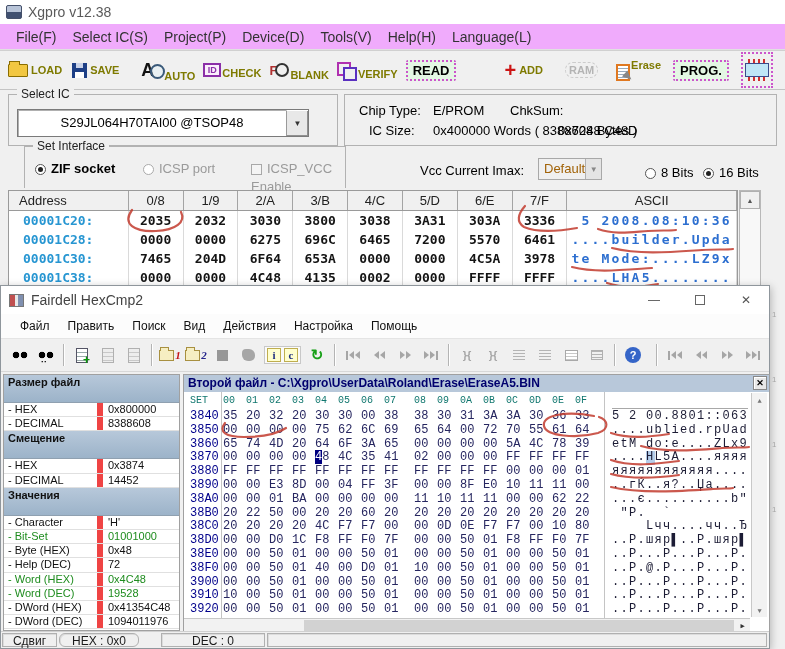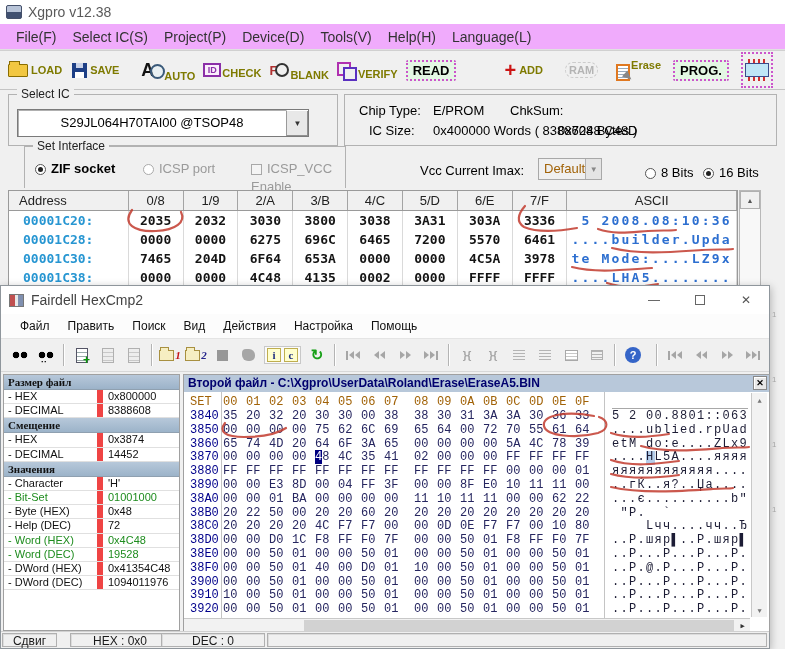--- a/index.html
+++ b/index.html
@@ -127,33 +127,33 @@
 .bar { width:2px; height:9px; background:#a6a6a6; }
 .ic-brace { font-size:11px; font-weight:bold; color:#a6a6a6; }
 .ic-lines { width:12px; height:10px; background:repeating-linear-gradient(#b4b4b4 0 1px, transparent 1px 3px); }
 .ic-rangebox { width:13px; height:11px; border:1px solid #a8a8a8; background:repeating-linear-gradient(#fff 0 2px,#c8c8c8 2px 3px); }
 .ic-help { width:16px; height:16px; border-radius:50%; background:#3565c8; color:#fff; font-weight:bold; font-size:11px;
   display:flex; align-items:center; justify-content:center; }
 
 
 #hc-left { position:absolute; left:2px; top:88px; width:177px; height:257px; background:#fff; border:1px solid #a0a0a0;
   font-size:11px; color:#111; overflow:hidden; }
-.lp-head { height:15px; background:linear-gradient(#b7c8da,#9cb3c9); font-weight:bold; padding:1px 0 0 4px; border-bottom:1px solid #8fa0b0;font-family:Liberation Serif, serif; }
+.lp-head { height:28px; background:linear-gradient(#b7c8da,#9cb3c9); font-weight:bold; padding:1px 0 0 4px; border-bottom:1px solid #8fa0b0; }
 .lp-row { height:14.2px; display:flex; border-bottom:1px solid #e0e0e0; }
 .lp-lab { width:99px; padding:0 13px 0 4px; border-right:6px solid #ef4444; overflow:hidden; white-space:nowrap; }
 .lp-val { flex:1; padding-left:5px; white-space:nowrap; }
 .green { color:#1e8c1e; }
 
 #hc-hex { position:absolute; left:182px; top:88px; width:587px; height:259px; background:#fff; border:1px solid #a0a0a0;
   font-family:"Liberation Mono","DejaVu Sans Mono", monospace; overflow:hidden; }
 .hc-filebar { height:17px; background:#b8c8da; color:#00006e; font-weight:bold; font-size:12px;
   font-family:"Liberation Sans",sans-serif; padding:1px 0 0 4px; position:relative; white-space:nowrap; overflow:hidden; }
 .hc-filebar-x { position:absolute; right:2px; top:1px; width:14px; height:14px; background:#e8e8e8; border:1px solid #888;
   box-shadow:inset 1px 1px 0 #fff; color:#000; font-size:9px; font-weight:bold; text-align:center; line-height:13px; }
-.hc-colhead { height:18px; padding:3px 0 0 6px; color:#a16207; font-size:12px; white-space:nowrap; }
+.hc-colhead { height:18px; padding:3px 0 0 6px; color:#0f766e; font-size:10px; white-space:nowrap; }
 .off-span { display:inline-block; width:33px; }
 .bytes-wrap { display:inline-block; white-space:nowrap; }
 .bytes-wrap > span { display:inline-block; width:23px; }
 .bytes-wrap > span:nth-child(9) { margin-left:7px; }
 .ascii-wrap { display:inline-block; margin-left:14px; white-space:pre; }
 .ascii-wrap > span { display:inline-block; width:8.5px; overflow:visible; }
 .hx-row { height:13.8px; line-height:13.8px; padding-left:6px; font-size:12px; white-space:nowrap; }
 .hx-off { color:#00008b; }
 .hx-b { color:#262660; }
 .b-sel::first-letter { background:#000080; color:#fff; }
@@ -577,21 +577,21 @@
         <div class="vs-btn" style="position:absolute;bottom:0;left:0;right:0">▼</div>
       </div>
       <div id="hc-hscroll">
         <div class="hs-thumb"></div>
         <div class="hs-btn">▶</div>
       </div>
     </div>
 
     <div id="hc-status">
         <div class="st-seg" style="left: 1px; width: 55px;">Сдвиг</div>
-        <div class="st-seg" style="left: 69px; width: 100px;">HEX : 0x0</div>
+        <div class="st-seg" style="left: 58px; width: 80px; border-radius: 6px;">HEX : 0x0</div>
         <div class="st-seg" style="left: 160px; width: 104px;">DEC : 0</div>
         <div class="st-seg" style="left: 266px; width: 500px;"></div>
       </div>
 
     <svg id="anno-hc" class="anno" width="770" height="364">
       <path d="M224 137 C217 146 225 151 243 151 C261 151 276 148 285 142"></path>
       <path d="M593 130 C563 124 541 130 543 140 C545 150 575 153 597 147 C609 143 607 134 598 131"></path>
       <path d="M610 147 C628 153 648 151 668 148"></path>
       <path d="M640 160 C665 167 696 164 721 162 C734 161 742 162 748 161"></path>
       <path d="M610 174 C630 181 655 178 678 175"></path>

